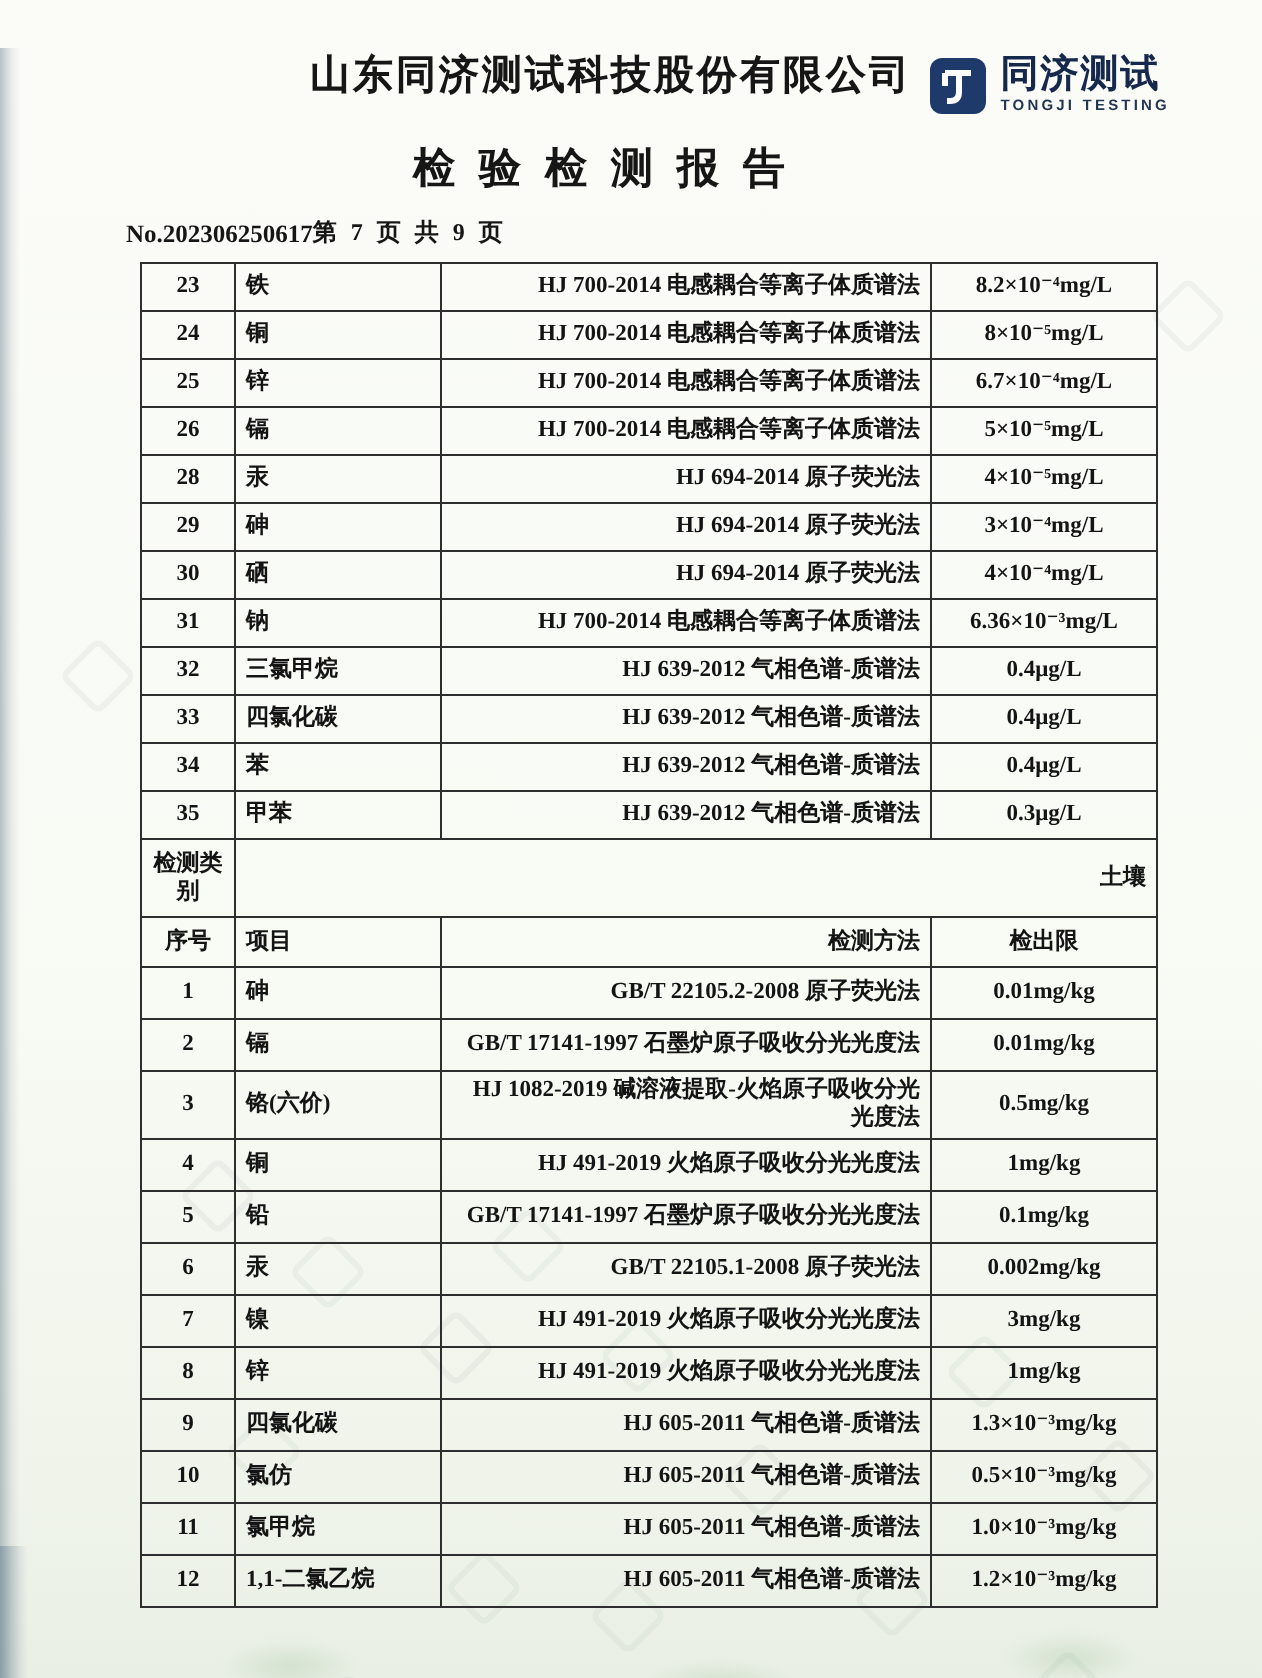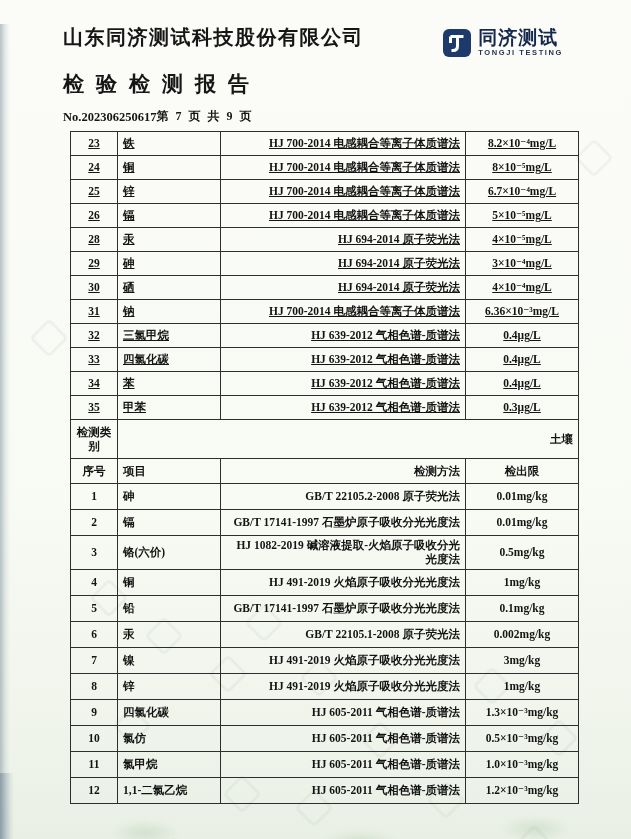--- a/index.html
+++ b/index.html
@@ -28,25 +28,25 @@
     border:3px solid rgba(104,138,116,.5);
     transform:rotate(45deg);opacity:.14;
   }
   .wm.gray{border-color:rgba(115,125,128,.55);}
   .blob{
     position:absolute;border-radius:50%;
     background:radial-gradient(rgba(148,188,150,.28),rgba(148,188,150,0) 70%);
     filter:blur(2px);
   }
   
-  .logo{position:absolute;top:4px;right:68px;display:flex;align-items:flex-start;gap:6px;z-index:4;}
+  .logo{position:absolute;top:4px;right:46px;display:flex;align-items:flex-start;gap:6px;z-index:4;}
   .logo-text{display:flex;flex-direction:column;line-height:1;}
   .logo-cn{font-size:19px;font-weight:bold;color:#16294d;letter-spacing:1px;font-family:"Liberation Sans","DejaVu Sans",sans-serif;}
   .logo-en{font-size:7.5px;font-weight:bold;color:#233652;letter-spacing:1.6px;margin-top:2px;font-family:"Liberation Sans","DejaVu Sans",sans-serif;}
-  .head-center{position:relative;margin:24px 0 0 63px;width:485px;z-index:2;}
+  .head-center{position:relative;margin:24px 0 0 63px;width:485px;text-align:center;z-index:2;}
   .company{font-size:20px;font-weight:bold;letter-spacing:1.5px;}
   .title{font-size:21px;font-weight:bold;letter-spacing:12px;margin-top:19px;}
   .meta{
     position:relative;z-index:2;margin:10px 0 0 63px;width:487px;
     display:flex;align-items:flex-end;
     font-size:12.5px;font-weight:bold;
   }
   .meta .pageno{letter-spacing:2px;font-size:12px;}
   
   table.report{
@@ -58,21 +58,21 @@
     border:1px solid #2e2e2e;
     font-weight:bold;font-size:11.5px;color:#141414;
     padding:2px 5px;line-height:1.25;vertical-align:middle;
     background:transparent;
     overflow:hidden;
   }
   .c-no{width:36px;text-align:center;padding:2px 1px;}
   .c-item{width:92px;text-align:left;padding-left:8px;}
   .c-method{width:234px;text-align:right;padding-left:9px;}
   .c-limit{width:102px;text-align:center;}
-  #water-body td{height:19px;text-decoration:underline;}
+  #water-body td{height:19px;}
   .cat-row td{height:34px;}
   .cat-label{line-height:1.2;padding:2px 3px;}
   .cat-val{text-align:right;padding-left:9px;}
   .head-row td{height:20px;}
   #soil-body td{height:21px;}
 </style>
 </head>
 <body>
 
 <div class="paper">

